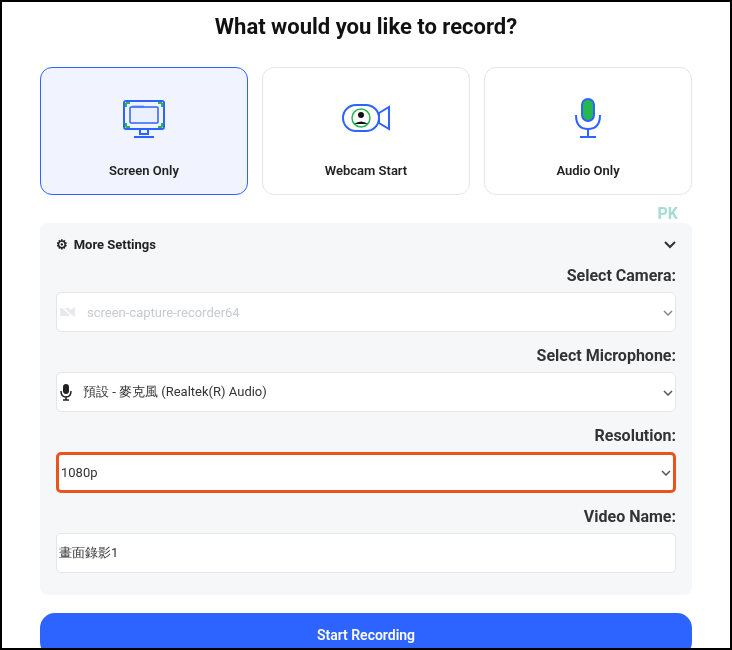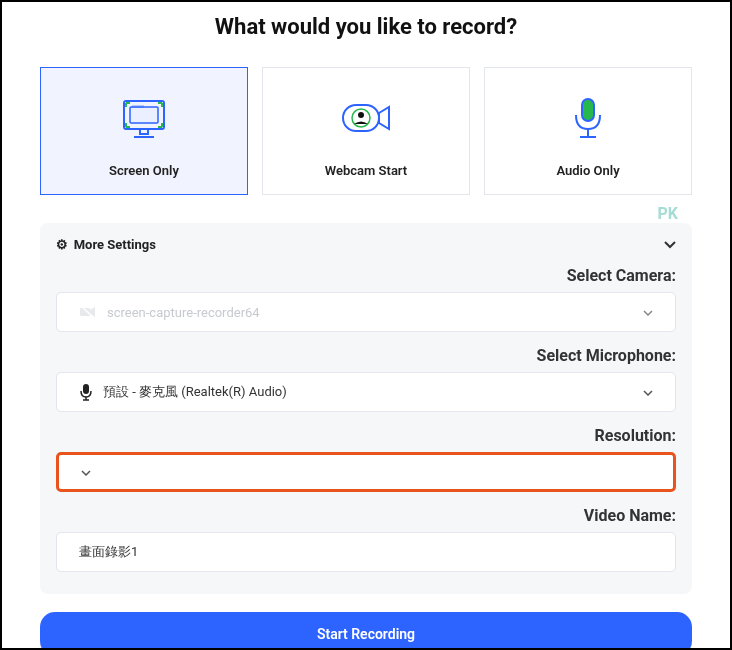--- a/index.html
+++ b/index.html
@@ -26,21 +26,21 @@
     }
     .cards-row {
       display: flex;
       gap: 14px;
       padding: 0 38px;
       margin-bottom: 28px;
     }
     .card {
       flex: 1;
       border: 1px solid #e3e6eb;
-      border-radius: 0;
+      border-radius: 12px;
       padding: 18px 8px 16px;
       display: flex;
       flex-direction: column;
       align-items: center;
       cursor: pointer;
       background: #fff;
       min-height: 128px;
     }
     .card.selected {
       border: 1px solid #2d63ff;
@@ -96,21 +96,21 @@
       color: #333;
       font-weight: 700;
       margin-bottom: 7px;
       text-align: right;
     }
     .select-box, .input-box {
       width: 100%;
       background: #fff;
       border: 1px solid #e3e6eb;
       border-radius: 5px;
-      padding: 10px 22px;
+      padding: 10px 2px;
       display: flex;
       align-items: center;
       font-size: 13px;
       color: #333;
       position: relative;
       min-height: 40px;
     }
     .select-box.disabled {
       color: #c7cad0;
     }
@@ -257,20 +257,21 @@
         <svg width="10" height="6" viewBox="0 0 10 6">
             <path d="M1 1 L5 5 L9 1" fill="none" stroke="#555" stroke-width="1.5"></path>
           </svg>
       </span>
     </div>
   </div>
 
   <div class="field-group">
     <div class="field-label">Resolution:</div>
     <div class="select-box highlighted">
+      <span class="select-value">1080p</span>
       <span class="select-chevron">
         <svg width="10" height="6" viewBox="0 0 10 6">
             <path d="M1 1 L5 5 L9 1" fill="none" stroke="#555" stroke-width="1.5"></path>
           </svg>
       </span>
     </div>
   </div>
 
   <div class="field-group">
     <div class="field-label">Video Name:</div>

